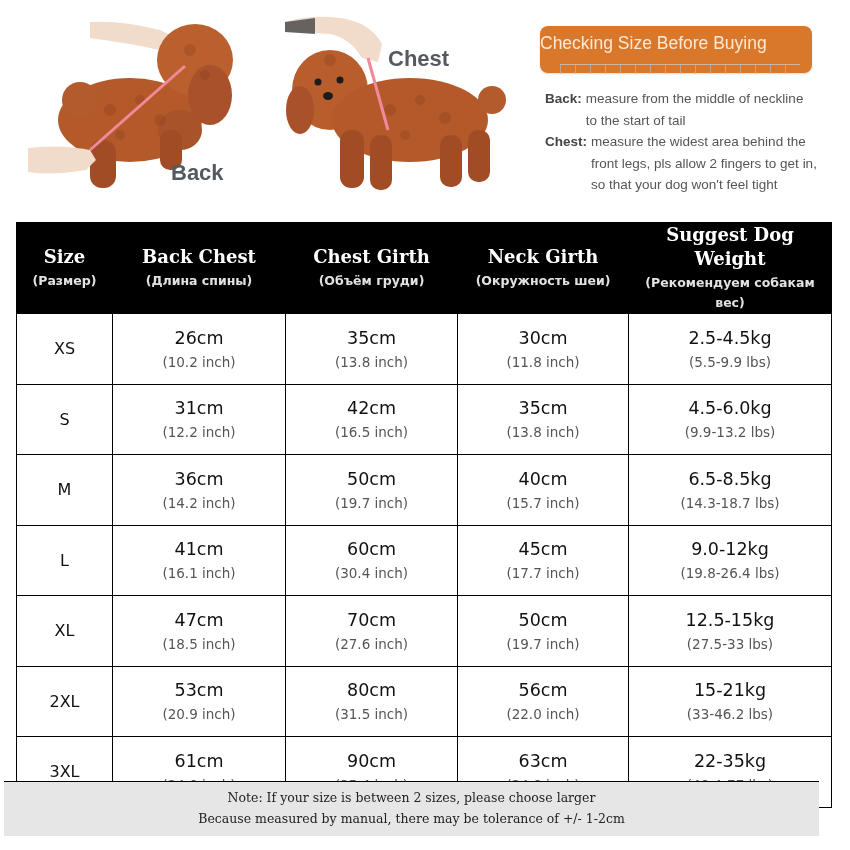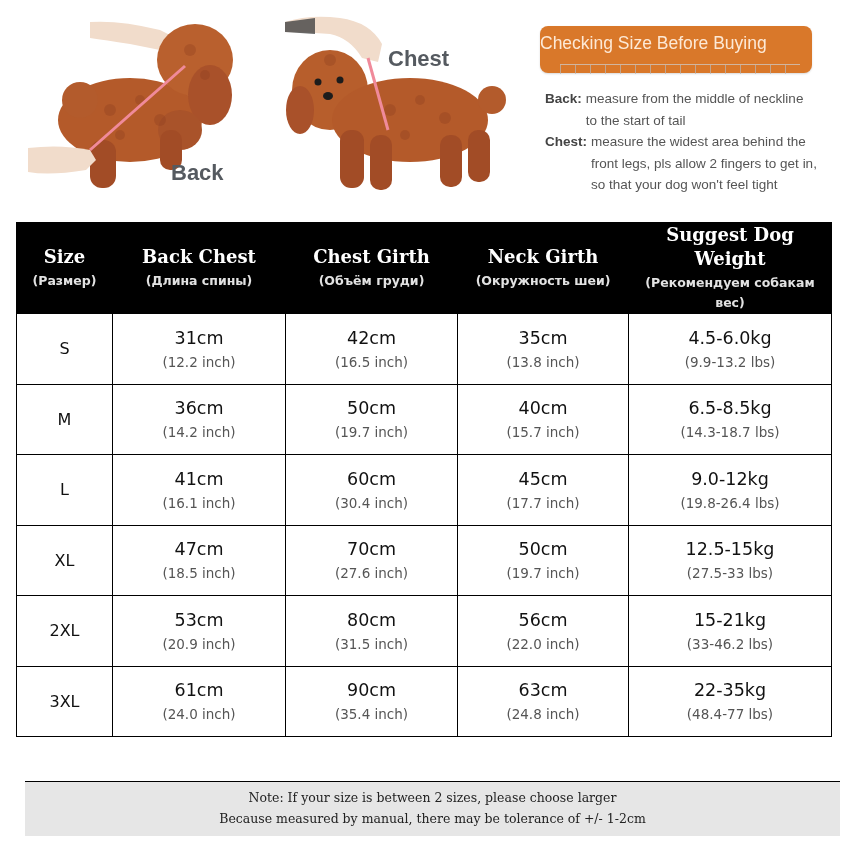--- a/index.html
+++ b/index.html
@@ -32,21 +32,21 @@
   .size-table thead tr { height: 66px; background: #000; }
   .size-table th { color: #fff; }
   .th-main { display: block; font-family: "DejaVu Serif", serif; font-weight: bold; font-size: 18px; line-height: 24px; }
   .th-sub { display: block; font-size: 12.5px; color: #e2e2e2; line-height: 20px; margin-top: 2px; }
   .size-table tbody tr { height: 70.5px; }
   .size-cell { font-size: 16px; color: #111; }
   .v-main { display: block; font-size: 17.5px; color: #111; line-height: 24px; }
   .v-sub { display: block; font-size: 13.5px; color: #555; line-height: 20px; margin-top: 2px; }
 
   
-  .note { position: absolute; left: 25px; top: 781px; width: 815px; height: 54px; background: #e6e6e6; border-top: 1.5px solid #000;
+  .note { position: absolute; left: 4px; top: 781px; width: 815px; height: 54px; background: #e6e6e6; border-top: 1.5px solid #000;
     text-align: center; font-family: "DejaVu Serif", serif; font-size: 12.5px; color: #222; }
   .note-line { display: block; line-height: 21px; }
   .note-line:first-child { margin-top: 5px; }
 </style>
 </head>
 <body>
 
 <div class="hero">
 
   <div class="dog-panel dog-back">
@@ -156,20 +156,39 @@
         <span class="th-sub">(Окружность шеи)</span>
       </th>
       <th>
         <span class="th-main">Suggest Dog Weight</span>
         <span class="th-sub">(Рекомендуем собакам вес)</span>
       </th>
     </tr>
   </thead>
   <tbody>
     <tr>
+      <td class="size-cell">XS</td>
+      <td>
+          <span class="v-main">26cm</span>
+          <span class="v-sub">(10.2 inch)</span>
+        </td>
+      <td>
+          <span class="v-main">35cm</span>
+          <span class="v-sub">(13.8 inch)</span>
+        </td>
+      <td>
+          <span class="v-main">30cm</span>
+          <span class="v-sub">(11.8 inch)</span>
+        </td>
+      <td>
+          <span class="v-main">2.5-4.5kg</span>
+          <span class="v-sub">(5.5-9.9 lbs)</span>
+        </td>
+    </tr>
+    <tr>
       <td class="size-cell">S</td>
       <td>
           <span class="v-main">31cm</span>
           <span class="v-sub">(12.2 inch)</span>
         </td>
       <td>
           <span class="v-main">42cm</span>
           <span class="v-sub">(16.5 inch)</span>
         </td>
       <td>

